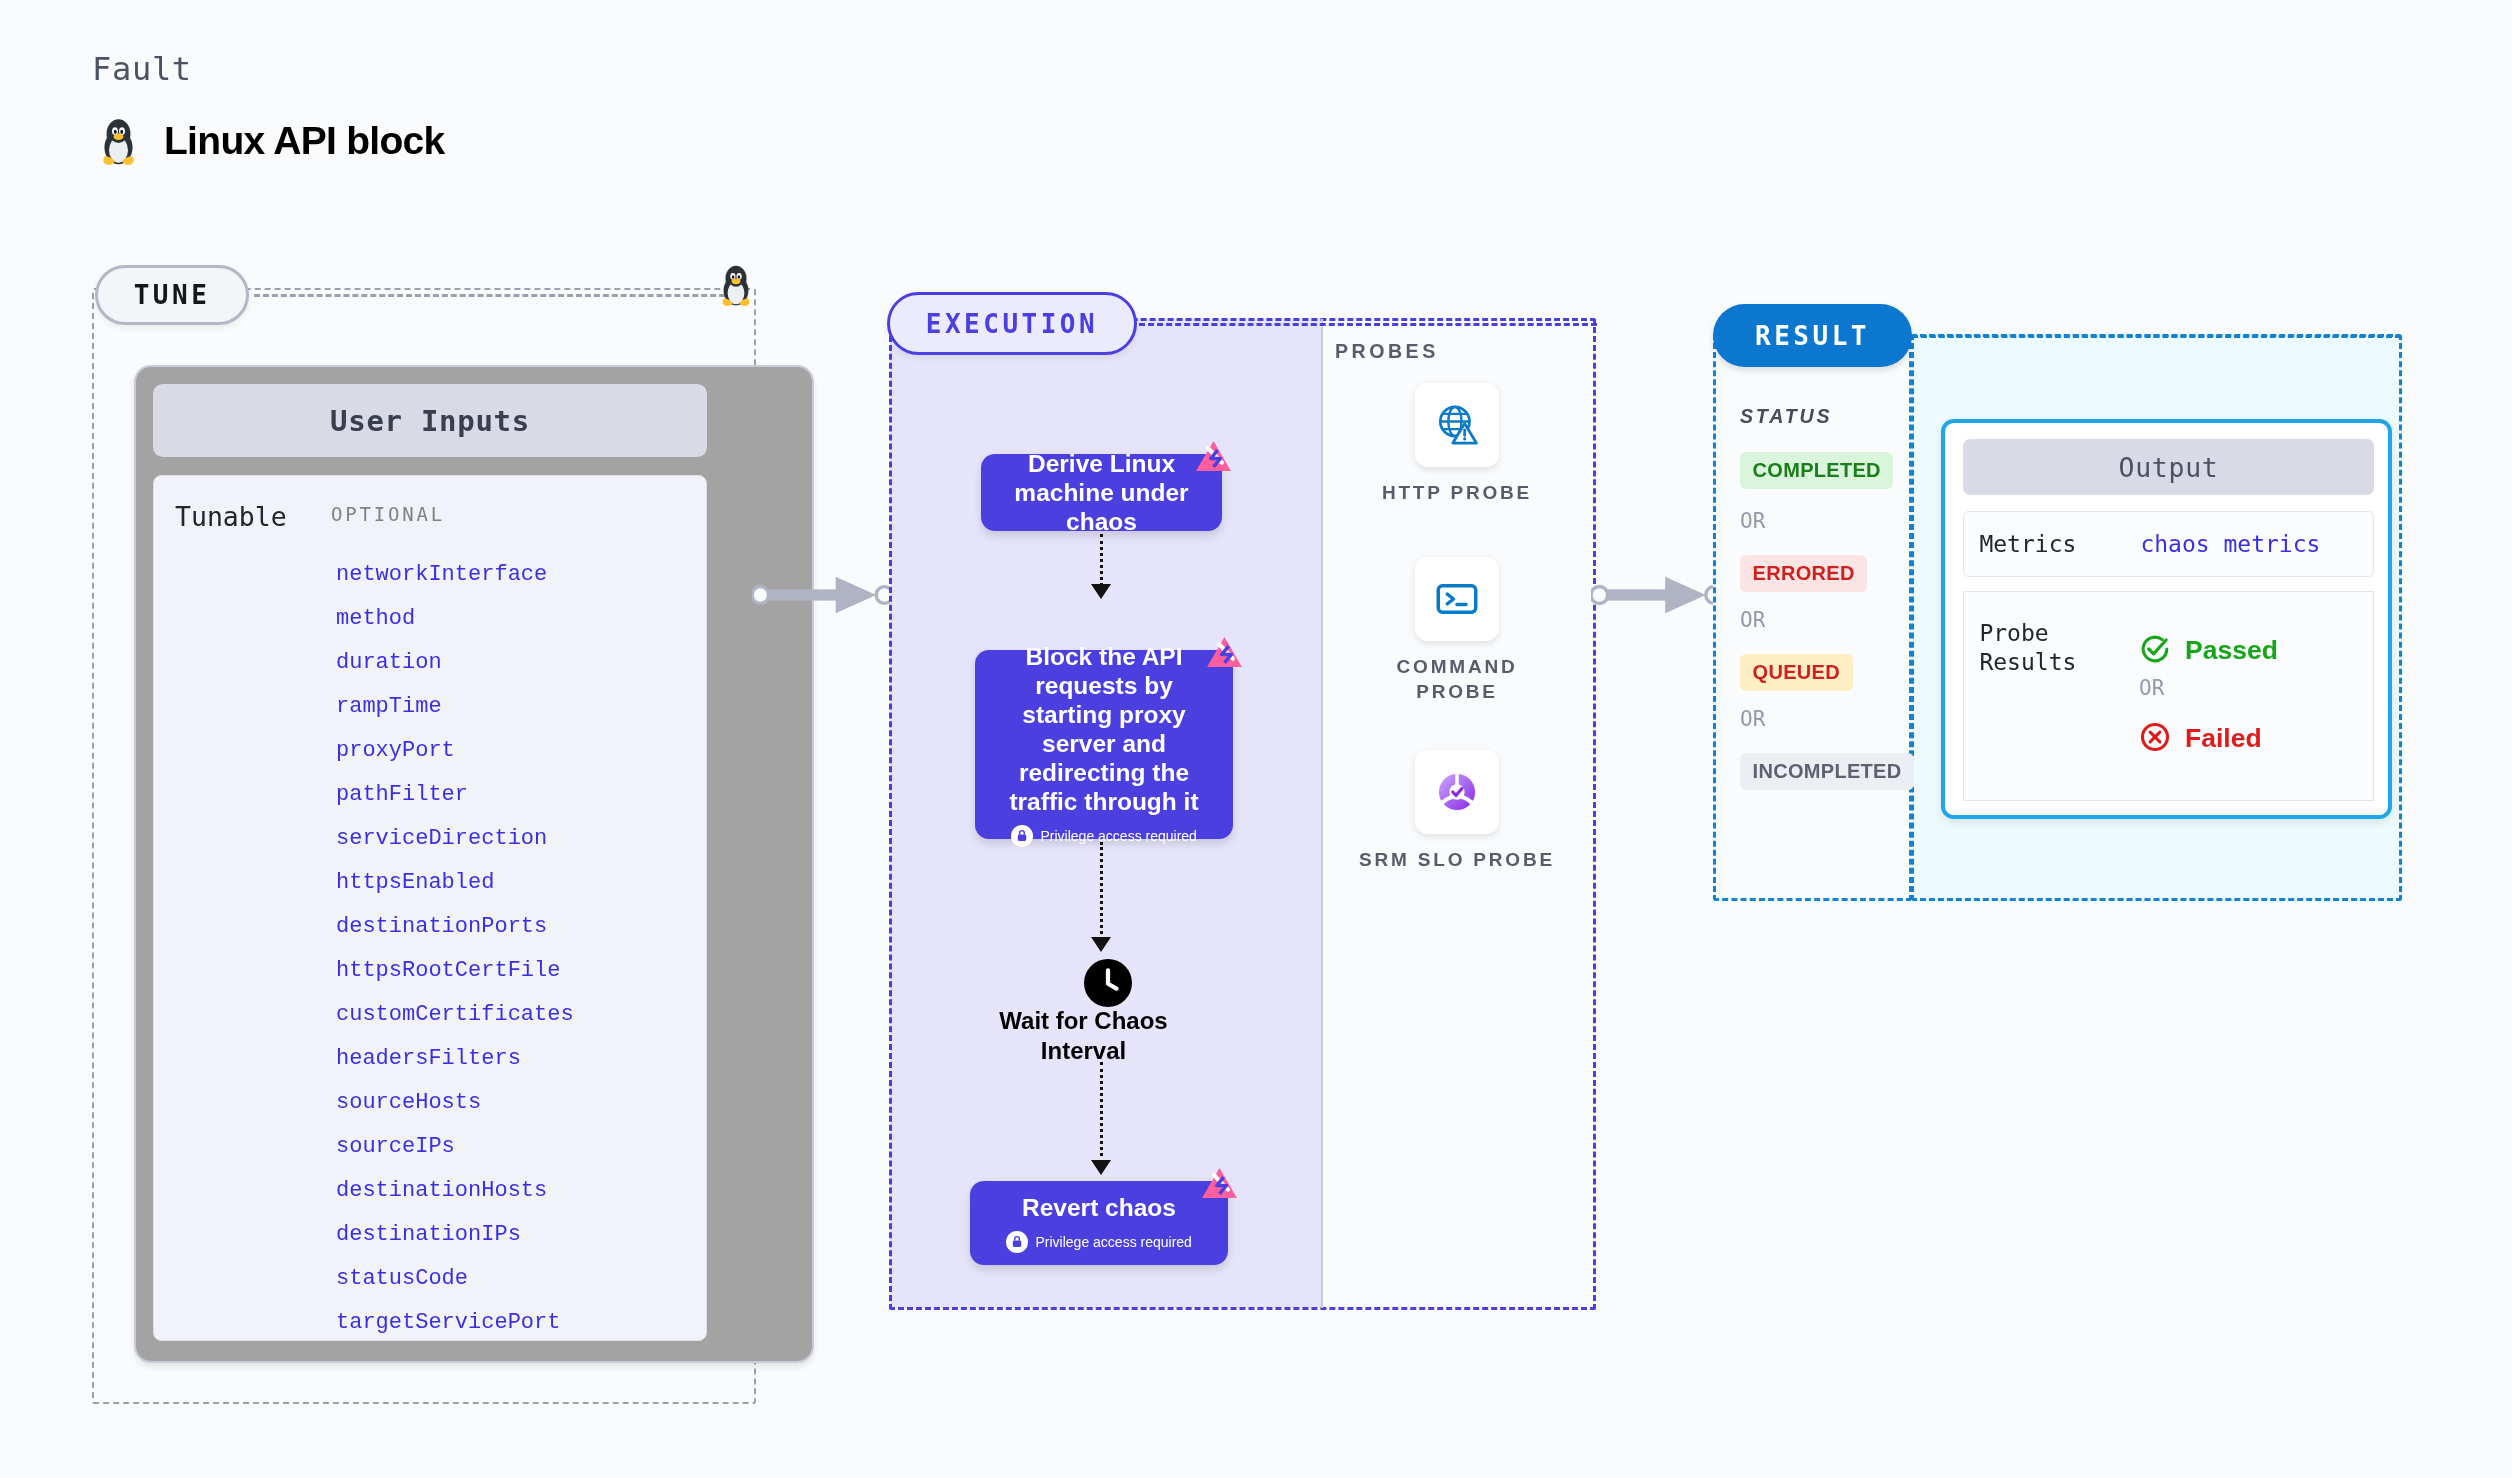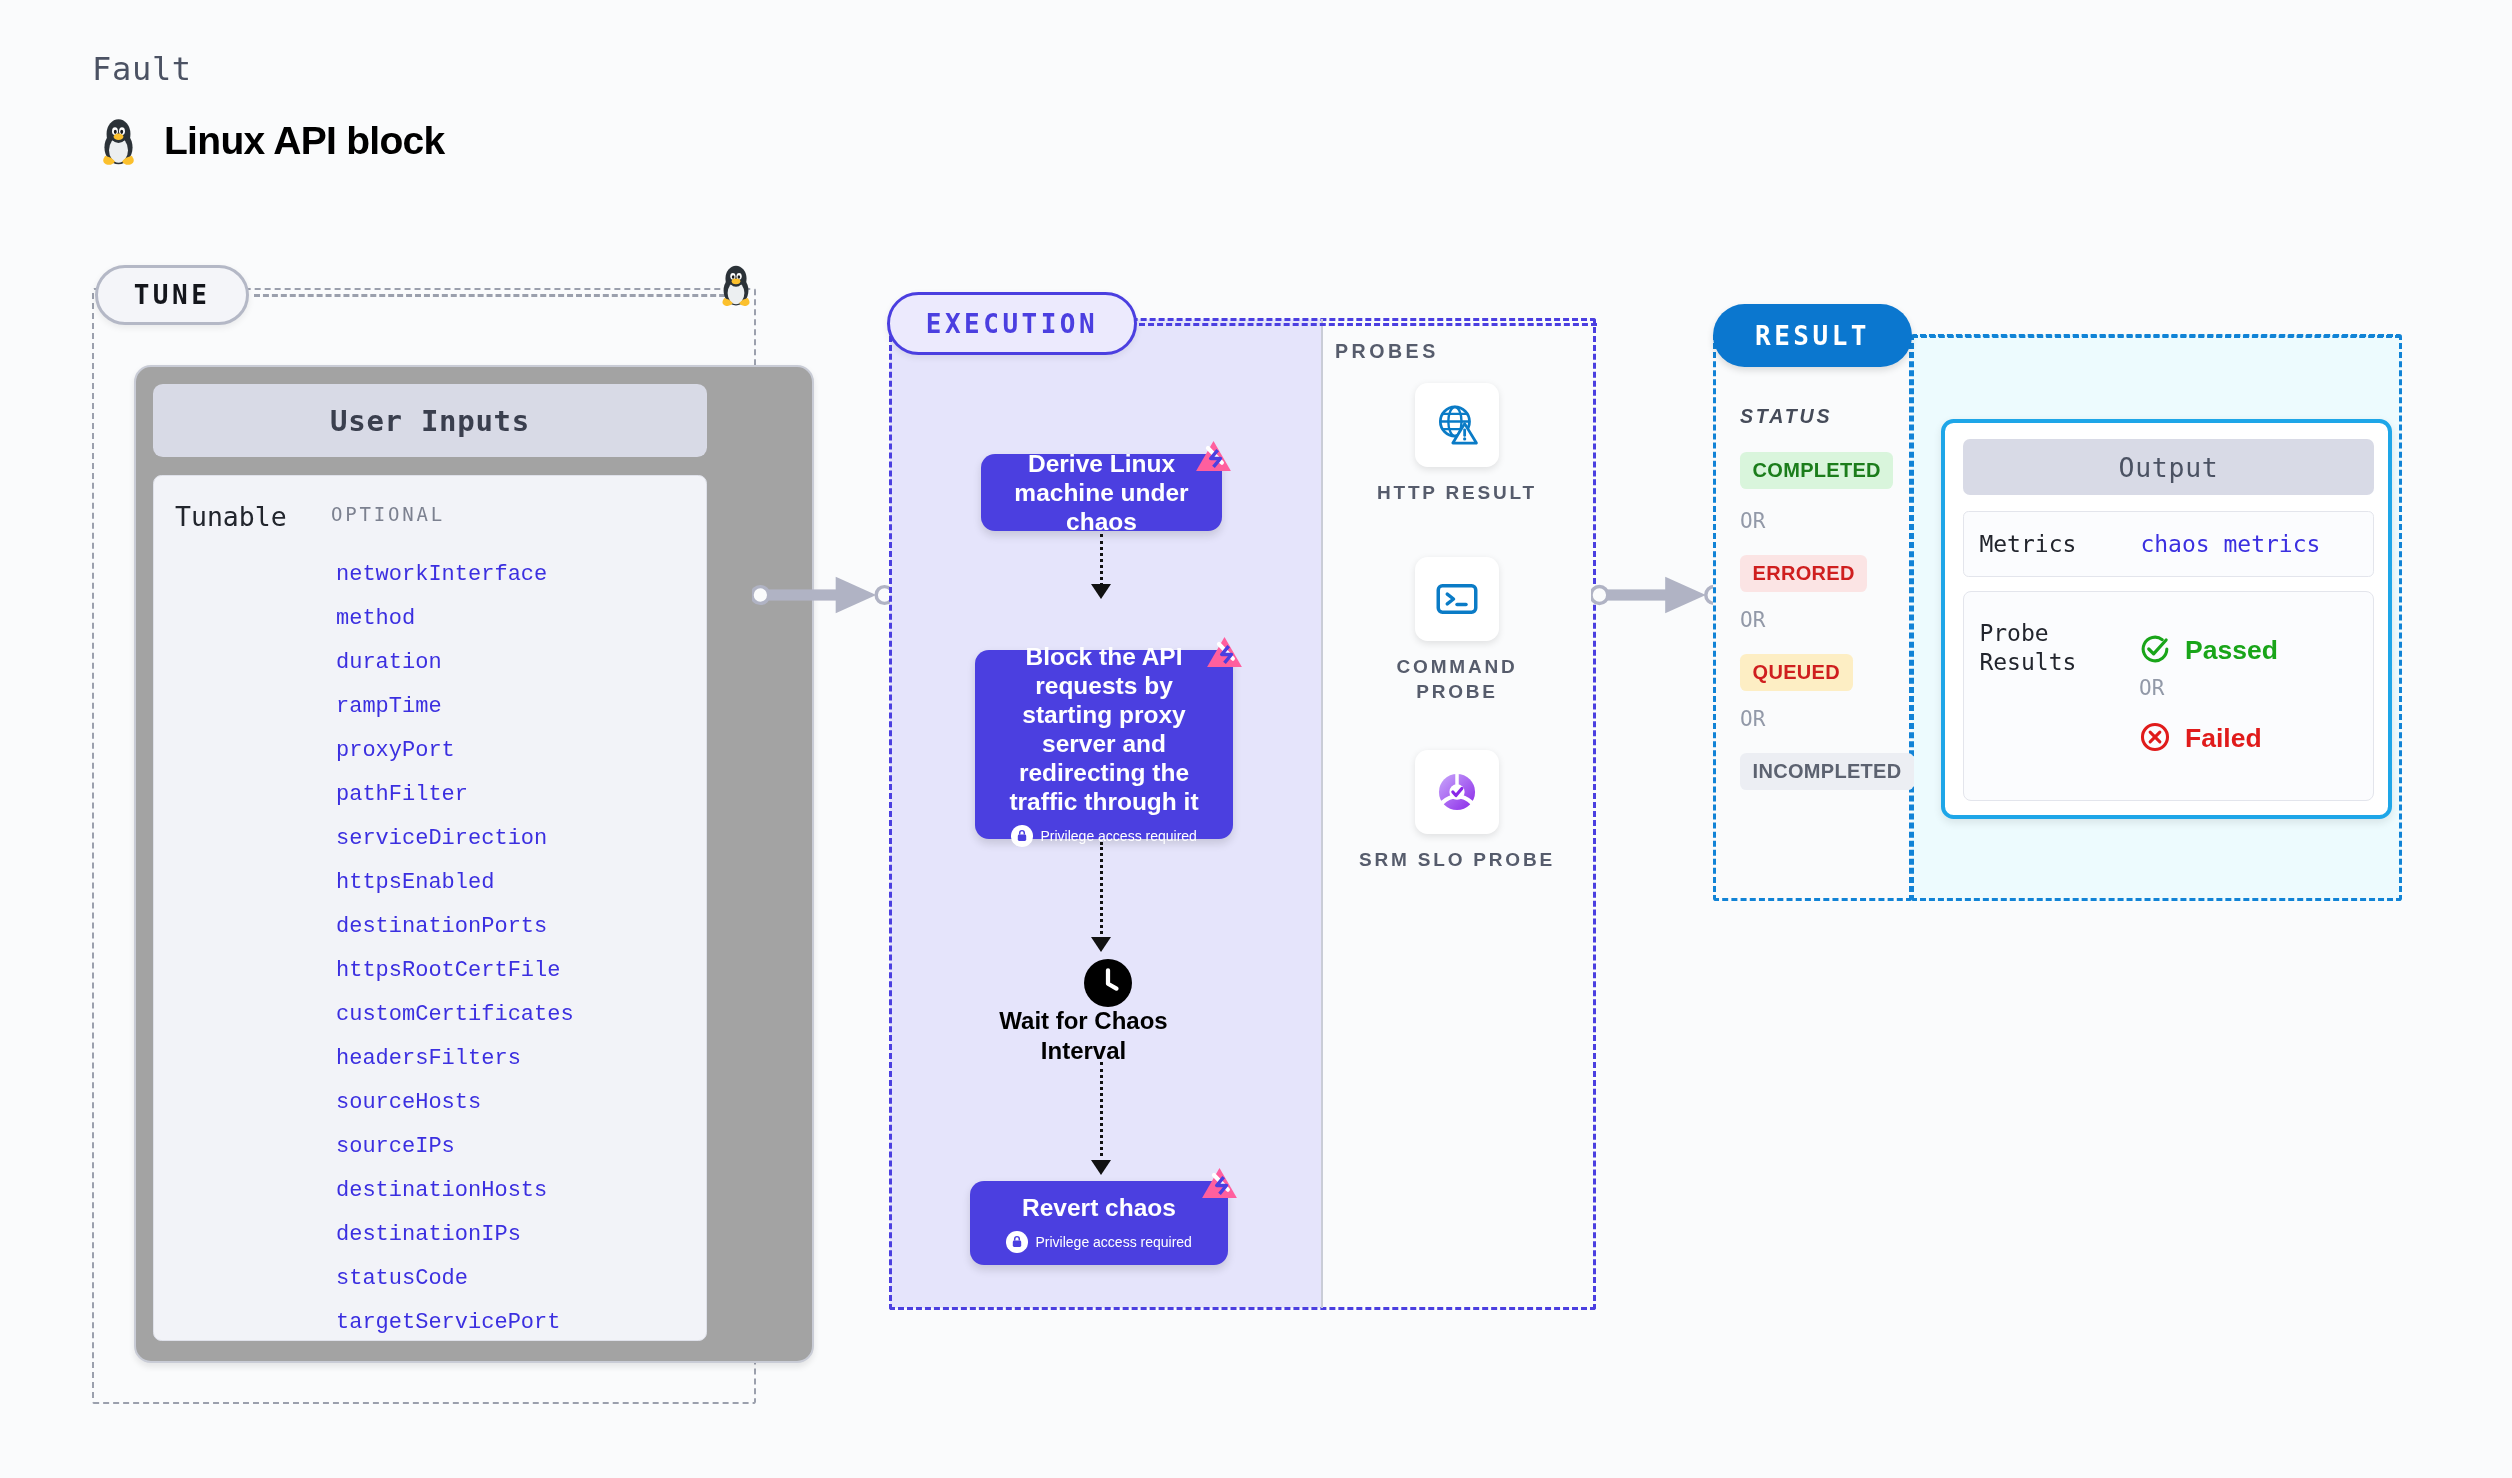--- a/index.html
+++ b/index.html
@@ -222,21 +222,21 @@
   .row-key{
     font-family:"DejaVu Sans Mono","Liberation Mono",monospace;
     font-size:23px;color:#22252d;line-height:29px;
   }
   #metrics-val{
     font-family:"DejaVu Sans Mono","Liberation Mono",monospace;
     font-size:23px;color:#3b2fe0;
   }
   #probe-results-row{
     position:absolute;left:18px;top:168px;width:411px;height:210px;
-    background:#fbfcfe;border:1.4px solid #e3e5ec;border-radius:8px;
+    background:#fbfcfe;border:1.4px solid #e3e5ec;border-radius:1px;
     box-sizing:border-box;
   }
   .res-line{display:flex;align-items:center;gap:14px;}
   .res-text{font-size:26.5px;font-weight:bold;}
 </style>
 </head>
 <body>
 
 <div id="fault-label">Fault</div>
 
@@ -394,21 +394,21 @@
   <div class="probe-tile">
     <svg width="50" height="50" viewBox="0 0 72 72">
       <circle cx="33" cy="31" r="21" fill="none" stroke="#0a7bc6" stroke-width="4"></circle>
       <ellipse cx="33" cy="31" rx="9.5" ry="21" fill="none" stroke="#0a7bc6" stroke-width="3.4"></ellipse>
       <path d="M12 31 H54 M15 20 H51 M15 42 H51" stroke="#0a7bc6" stroke-width="3.4"></path>
       <path d="M47 34 L64 62 H30 Z" fill="#fff" stroke="#0a7bc6" stroke-width="4" stroke-linejoin="round"></path>
       <path d="M47 43 V51" stroke="#0a7bc6" stroke-width="4" stroke-linecap="round"></path>
       <circle cx="47" cy="56" r="2.3" fill="#0a7bc6"></circle>
     </svg>
   </div>
-  <div class="probe-label">HTTP RESULT</div>
+  <div class="probe-label">HTTP PROBE</div>
 </div>
 
 <div class="probe-item" style="left:1359px;top:557px;">
   <div class="probe-tile">
     <svg width="50" height="50" viewBox="0 0 72 72">
       <rect x="9" y="17" width="54" height="38" rx="6" fill="none" stroke="#0a7bc6" stroke-width="5"></rect>
       <path d="M22 29 L31 36 L22 43" stroke="#0a7bc6" stroke-width="5" fill="none" stroke-linecap="round" stroke-linejoin="round"></path>
       <path d="M36 44 H49" stroke="#0a7bc6" stroke-width="5" stroke-linecap="round"></path>
     </svg>
   </div>

